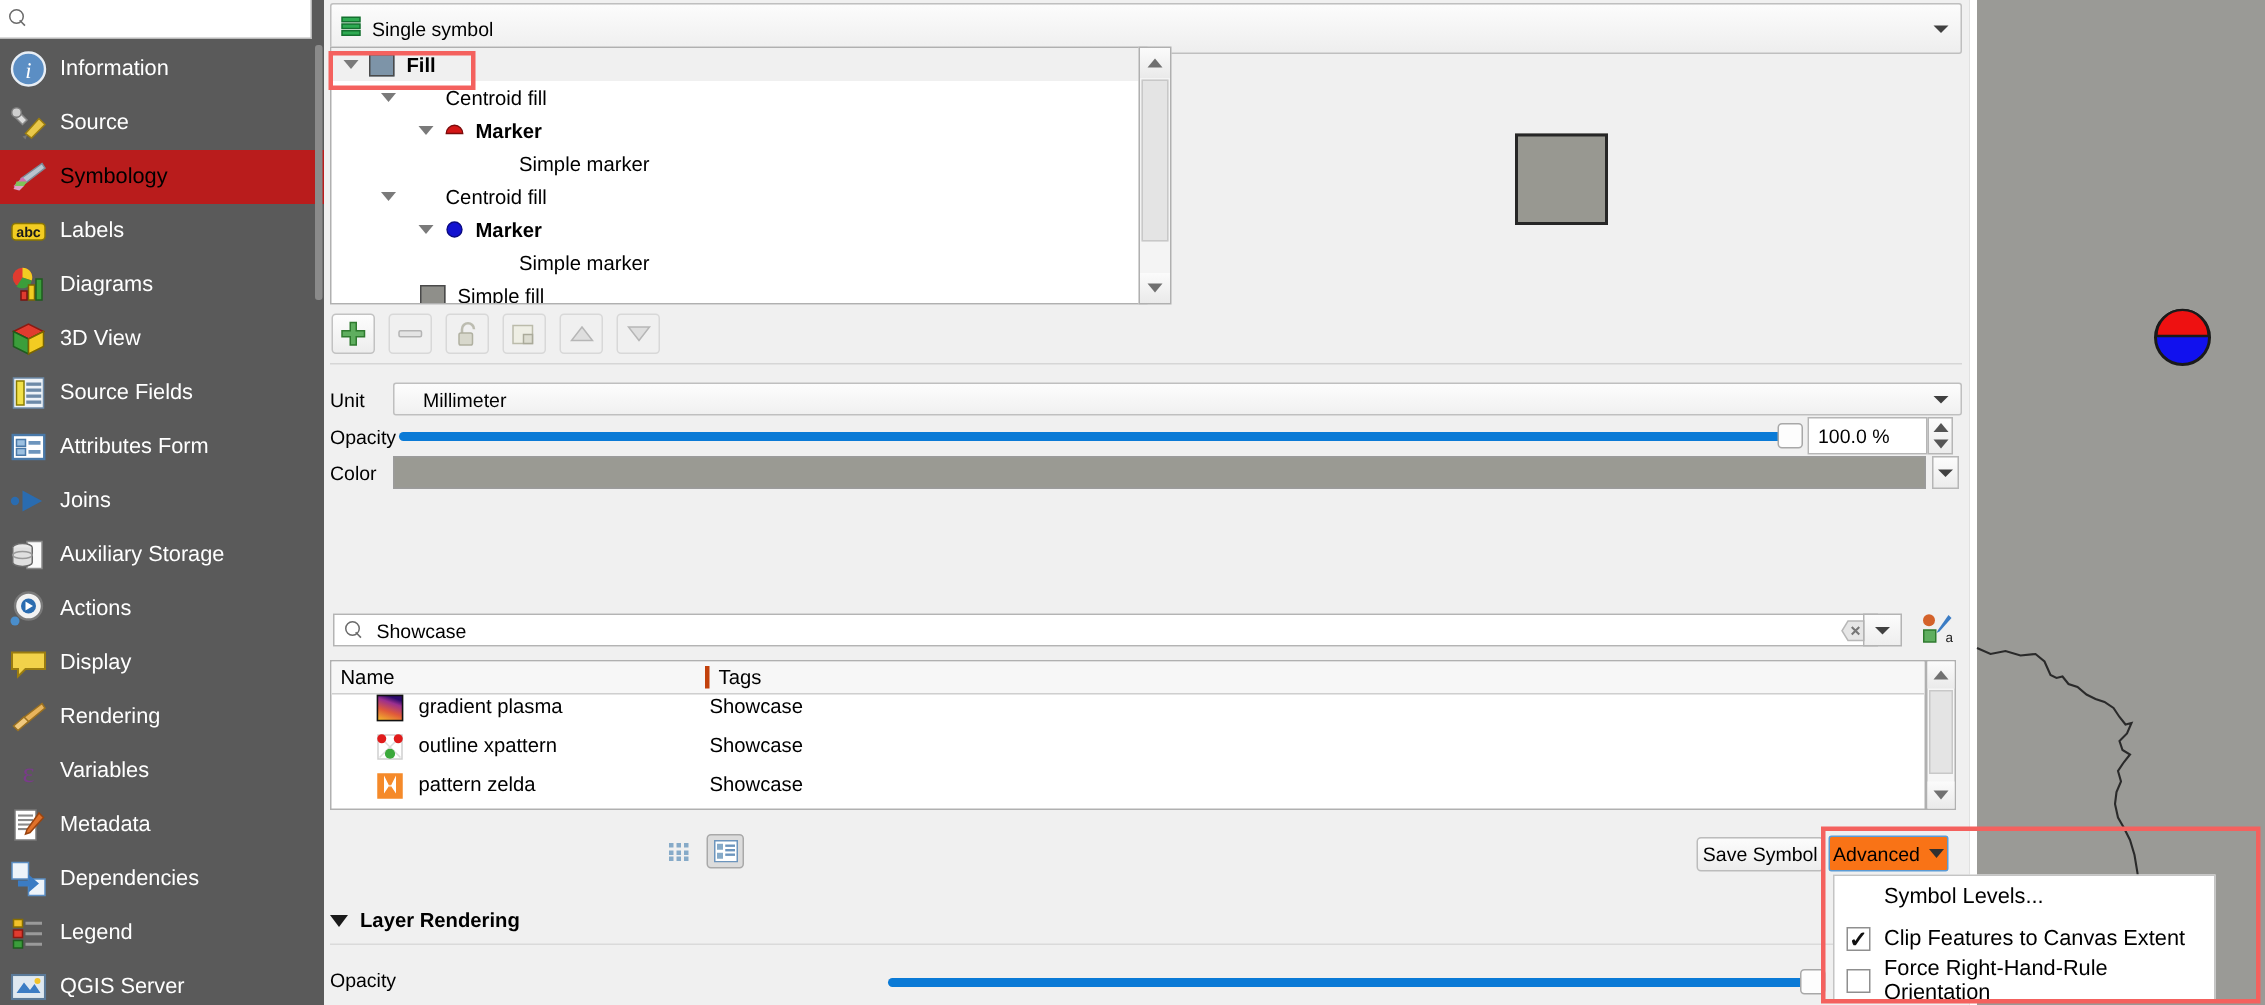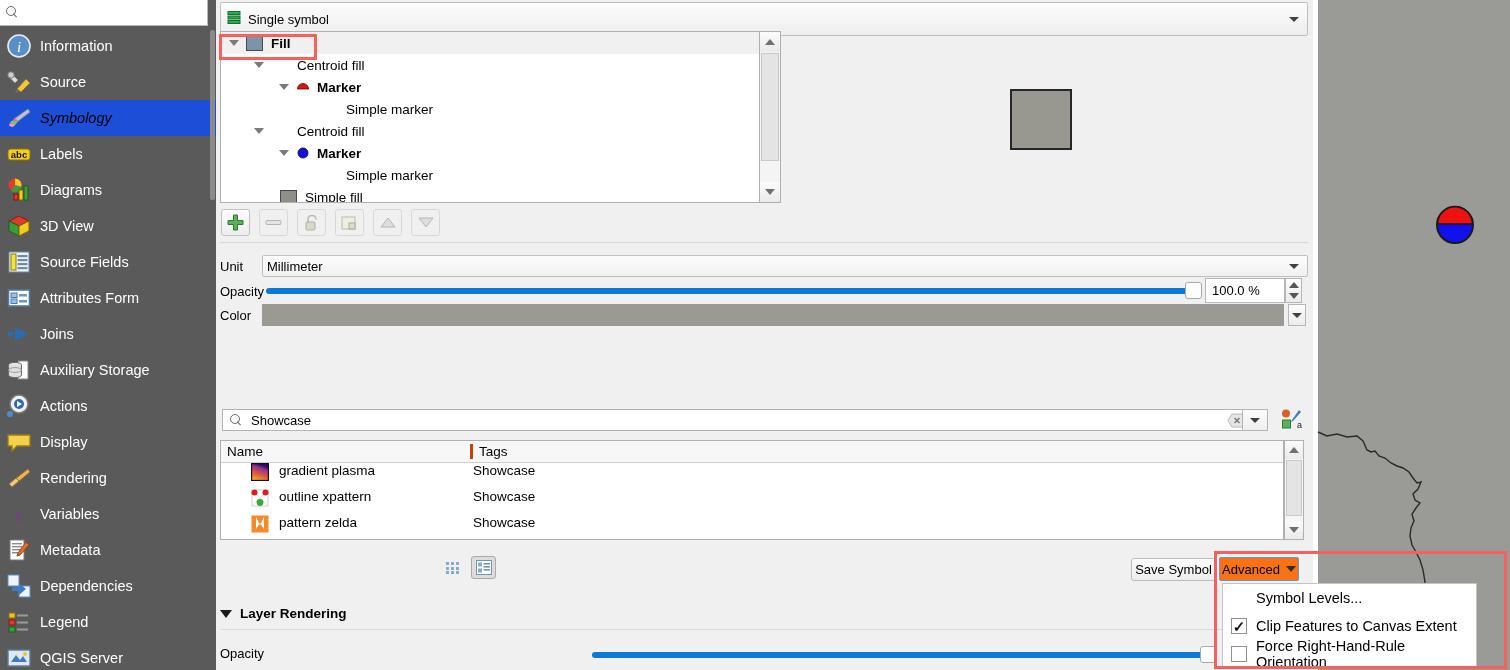--- a/index.html
+++ b/index.html
@@ -40,21 +40,21 @@
   .magnifier::after {
     content: ""; position: absolute; left: 7px; top: 7px;
     width: 5px; height: 1.3px; background: #6a6a6a;
     transform: rotate(45deg); transform-origin: left center;
   }
   #sidebar-list { position: absolute; left: 0; top: 28px; width: 216px; }
   .side-item {
     height: 36px; display: flex; align-items: center;
     padding-left: 6px; color: #ffffff; font-size: 14.5px;
   }
-  .side-item.active { background: #1d4ed8; color: #000000; font-style: italic; }
+  .side-item.active { background: #b91c1c; color: #000000; }
   .side-ico {
     width: 26px; height: 26px; margin-right: 8px; flex: none;
     position: relative;
   }
   .side-ico svg { display: block; }
   #sidebar-scroll {
     position: absolute; right: 1px; top: 30px;
     width: 5px; height: 170px; background: #8a8a8a; border-radius: 2px;
   }
 
@@ -167,21 +167,21 @@
   .frow { position: absolute; left: 4px; height: 22px; display: flex; align-items: center; }
   .frow .flabel { width: 42px; font-size: 13px; }
   #row-unit { top: 255px; }
   #row-opacity { top: 280px; }
   #row-color { top: 304px; }
 
   #unit-combo {
     position: absolute; left: 42px; top: 0; width: 1046px; height: 22px;
     background: linear-gradient(#fdfdfd, #f0f0f0);
     border: 1px solid #bfbfbf; border-radius: 2px;
-    display: flex; align-items: center; padding-left: 4px; font-size: 13px;
+    display: flex; align-items: center; padding-left: 19px; font-size: 13px;
   }
   .slider-track {
     position: absolute; height: 6px; top: 8px;
     background: #0a7ad6; border-radius: 3px;
   }
   .slider-handle {
     position: absolute; top: 2px; width: 17px; height: 17px;
     background: #fdfdfd; border: 1px solid #a8a8a8; border-radius: 3px;
   }
   #opacity-spin {

